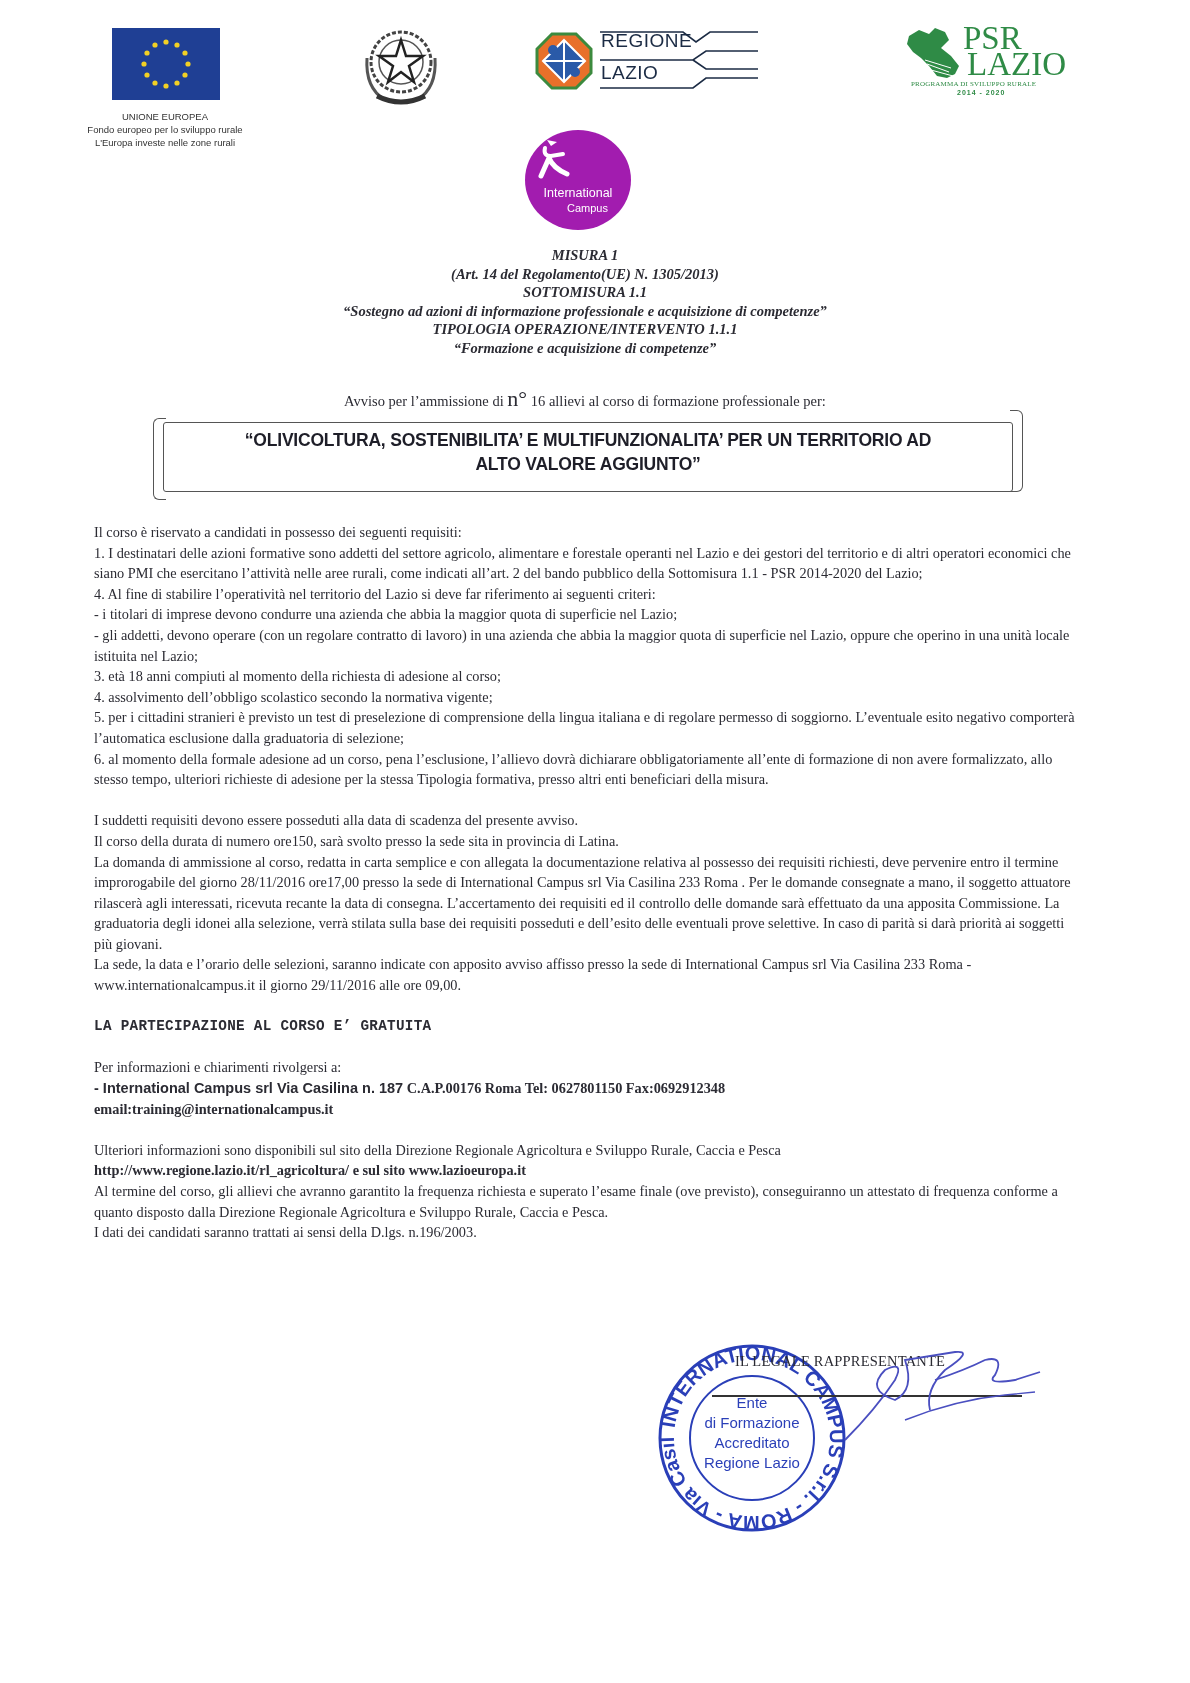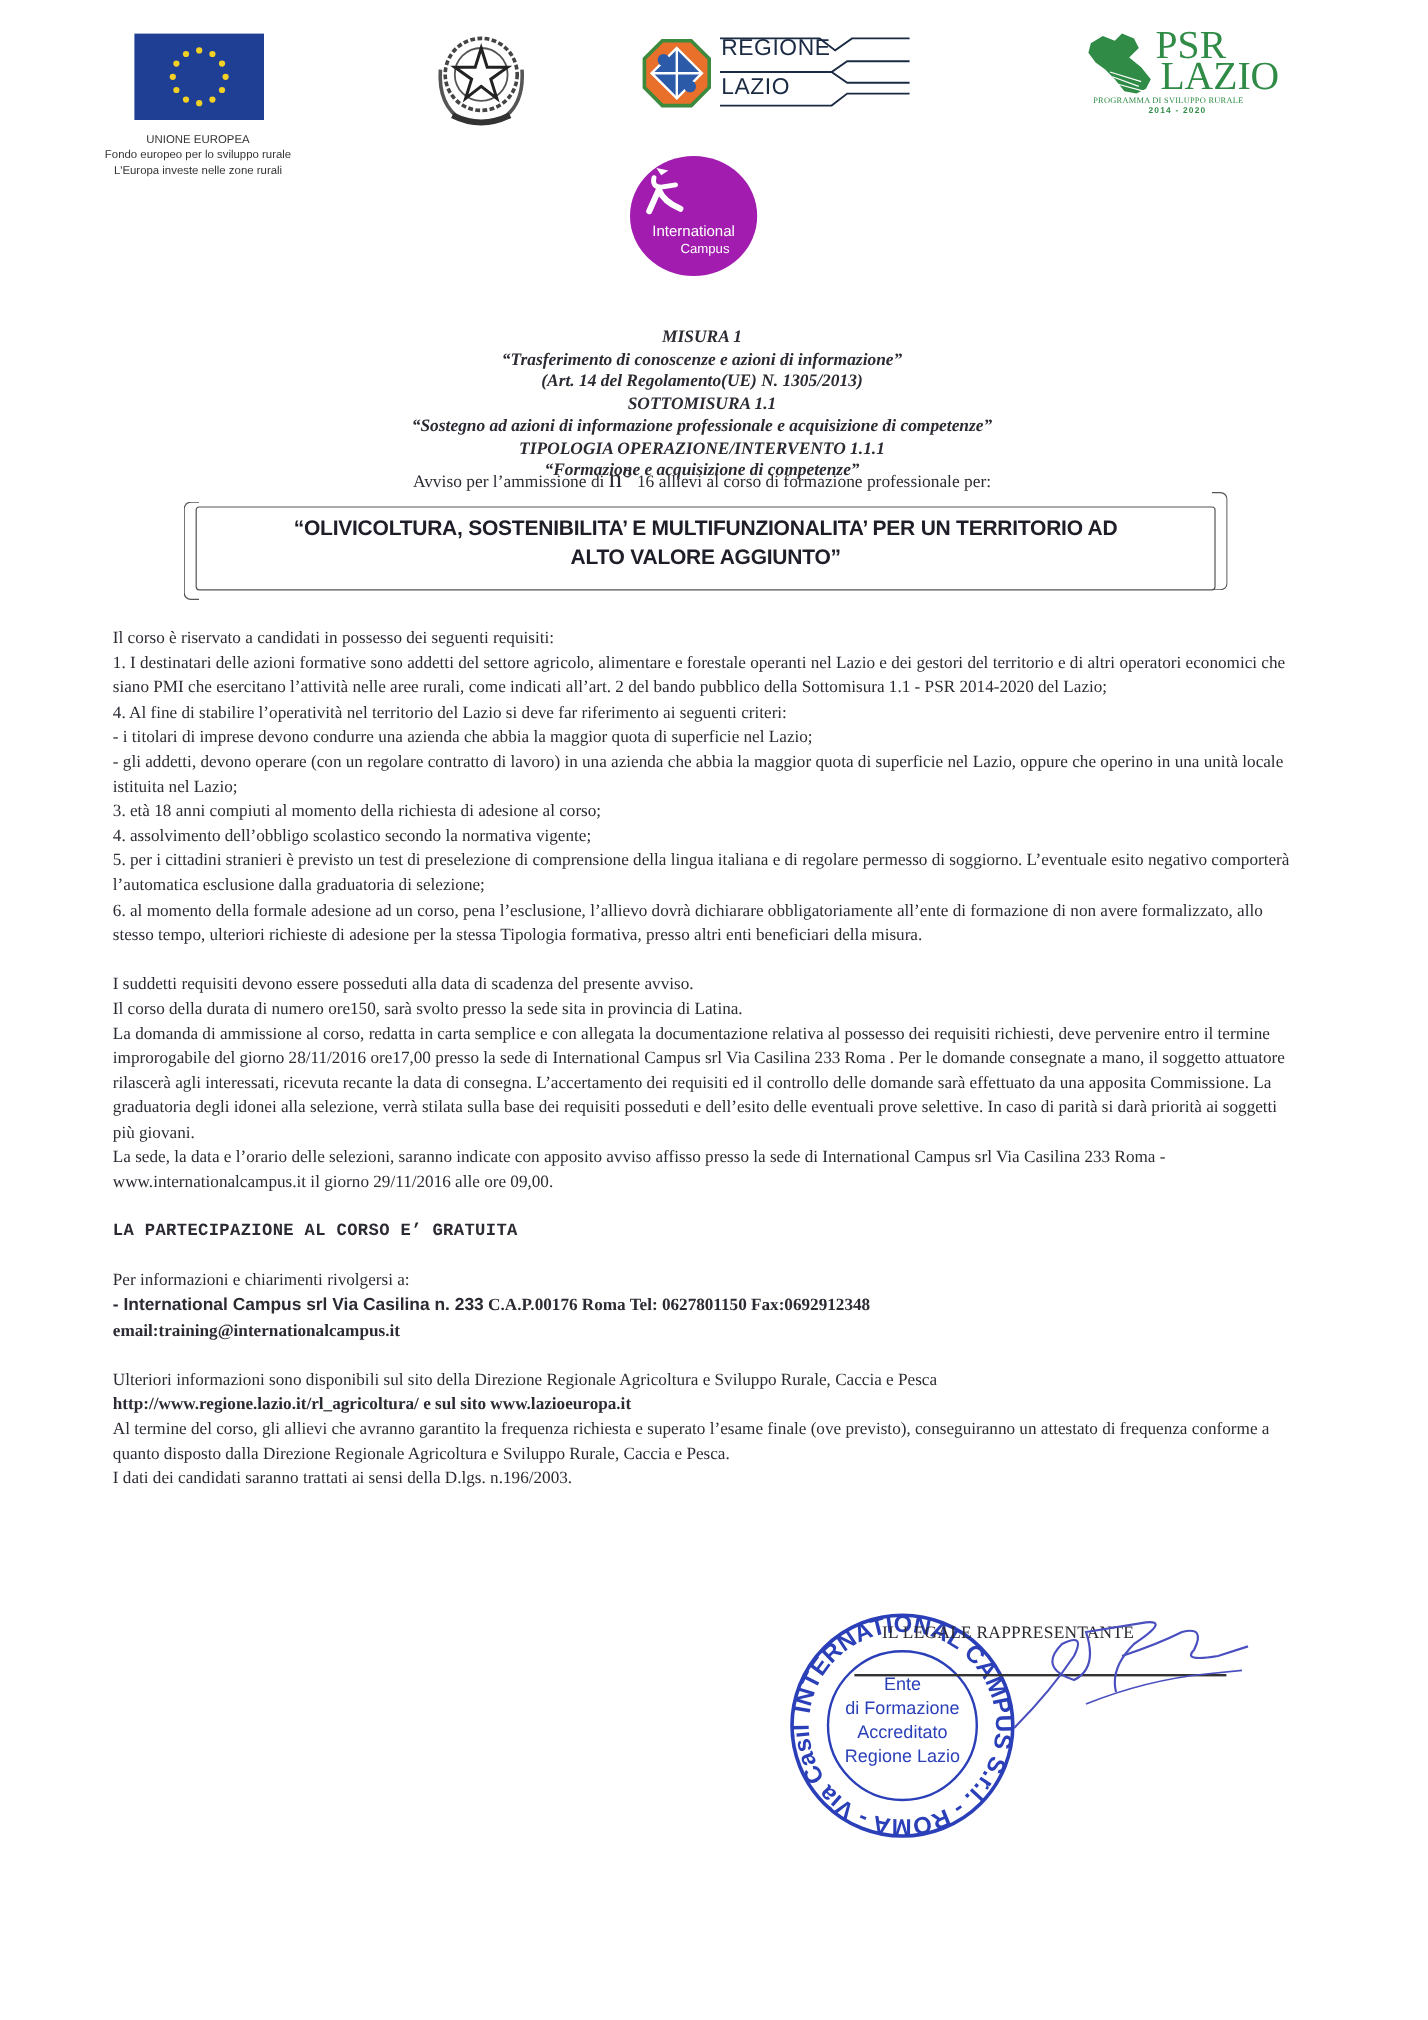--- a/index.html
+++ b/index.html
@@ -18,21 +18,21 @@
   .lazio-lines { left: 598px; top: 28px; }
   .psr-logo { left: 905px; top: 22px; width: 170px; height: 80px; }
   .psr-title { font-family: "Liberation Serif", serif; color: #2f8b46; font-size: 33px; line-height: 28px; }
   .psr-sub { font-family: "Liberation Serif", serif; color: #2f8b46; font-size: 7px; letter-spacing: 0.2px; }
   .psr-years { font-family: "Liberation Sans", sans-serif; color: #2f8b46; font-size: 7px; font-weight: bold; letter-spacing: 1px; }
   .ic-logo { left: 525px; top: 130px; width: 106px; height: 100px; border-radius: 50%; background: #a21caf; }
   .ic-text1 { left: 0; top: 56px; width: 100%; text-align: center; font-family: "Liberation Sans", sans-serif; font-size: 12.5px; color: #fff; }
   .ic-text2 { left: 42px; top: 72px; font-family: "Liberation Sans", sans-serif; font-size: 11px; color: #fff; }
 
   
-  .header-block { left: 280px; top: 272px; width: 610px; text-align: center; font-style: italic; font-weight: bold; font-size: 14.5px; line-height: 18.5px; color: #2b2b33; }
+  .header-block { left: 280px; top: 246px; width: 610px; text-align: center; font-style: italic; font-weight: bold; font-size: 14.5px; line-height: 18.5px; color: #2b2b33; }
   .header-block div { white-space: nowrap; }
   .avviso { left: 280px; top: 386px; width: 610px; text-align: center; font-size: 14.5px; white-space: nowrap; }
   .avviso .big { font-size: 22px; }
 
   
   .scroll { left: 153px; top: 418px; width: 870px; height: 78px; }
   .scroll-frame { position: absolute; left: 10px; top: 4px; width: 848px; height: 68px; border: 1.5px solid #555; border-radius: 3px; }
   .scroll-curl-l { position: absolute; left: 0; top: 0; width: 12px; height: 80px; border: 1.5px solid #555; border-right: none; border-radius: 6px 0 0 6px; }
   .scroll-curl-r { position: absolute; right: 0; top: -8px; width: 12px; height: 80px; border: 1.5px solid #555; border-left: none; border-radius: 0 6px 6px 0; }
   .scroll-title { position: absolute; left: 20px; top: 10px; width: 830px; text-align: center; font-family: "Liberation Sans", sans-serif; font-weight: bold; font-size: 17.5px; line-height: 24px; color: #1e1e28; letter-spacing: -0.2px; }
@@ -124,21 +124,20 @@
     <path d="M10 2 L20 4 L14 8 Z" fill="#fff"></path>
     <path d="M8 10 Q6 18 14 18 L26 16" fill="none" stroke="#fff" stroke-width="4" stroke-linecap="round"></path>
     <path d="M12 20 L4 38 M12 20 Q16 30 30 36" fill="none" stroke="#fff" stroke-width="5" stroke-linecap="round"></path>
   </svg>
   <div class="abs ic-text1">International</div>
   <div class="abs ic-text2">Campus</div>
 </div>
 
 <div class="abs header-block">
   <div>MISURA 1</div>
-  <div>“Trasferimento di conoscenze e azioni di informazione”</div>
   <div>(Art. 14 del Regolamento(UE) N. 1305/2013)</div>
   <div>SOTTOMISURA 1.1</div>
   <div>“Sostegno ad azioni di informazione professionale e acquisizione di competenze”</div>
   <div>TIPOLOGIA OPERAZIONE/INTERVENTO 1.1.1</div>
   <div>“Formazione e acquisizione di competenze”</div>
 </div>
 <div class="abs avviso"><span>Avviso per l’ammissione di </span><span class="big">n°</span><span> 16 allievi al corso di formazione professionale per:</span></div>
 
 <div class="abs scroll">
   <div class="scroll-curl-l"></div>
@@ -162,21 +161,21 @@
   <p>6. al momento della formale adesione ad un corso, pena l’esclusione, l’allievo dovrà dichiarare obbligatoriamente all’ente di formazione di non avere formalizzato, allo stesso tempo, ulteriori richieste di adesione per la stessa Tipologia formativa, presso altri enti beneficiari della misura.</p>
   <div class="gap"></div>
   <p>I suddetti requisiti devono essere posseduti alla data di scadenza del presente avviso.</p>
   <p>Il corso della durata di numero ore150, sarà svolto presso la sede sita in provincia di Latina.</p>
   <p>La domanda di ammissione al corso, redatta in carta semplice e con allegata la documentazione relativa al possesso dei requisiti richiesti, deve pervenire entro il termine improrogabile del giorno 28/11/2016 ore17,00 presso la sede di International Campus srl Via Casilina 233 Roma . Per le domande consegnate a mano, il soggetto attuatore rilascerà agli interessati, ricevuta recante la data di consegna. L’accertamento dei requisiti ed il controllo delle domande sarà effettuato da una apposita Commissione. La graduatoria degli idonei alla selezione, verrà stilata sulla base dei requisiti posseduti e dell’esito delle eventuali prove selettive. In caso di parità si darà priorità ai soggetti più giovani.</p>
   <p>La sede, la data e l’orario delle selezioni, saranno indicate con apposito avviso affisso presso la sede di International Campus srl Via Casilina 233 Roma -www.internationalcampus.it il giorno 29/11/2016 alle ore 09,00.</p>
   <div class="gap"></div>
   <p class="heading-free">LA PARTECIPAZIONE AL CORSO E’ GRATUITA</p>
   <div class="gap"></div>
   <p>Per informazioni e chiarimenti rivolgersi a:</p>
-  <p><span class="sans-bold">- International Campus srl Via Casilina n. 233</span><span class="bold"> C.A.P.00176 Roma Tel: 0627801150 Fax:0692912348</span></p>
+  <p><span class="sans-bold">- International Campus srl Via Casilina n. 187</span><span class="bold"> C.A.P.00176 Roma Tel: 0627801150 Fax:0692912348</span></p>
   <p class="bold">email:training@internationalcampus.it</p>
   <div class="gap"></div>
   <p>Ulteriori informazioni sono disponibili sul sito della Direzione Regionale Agricoltura e Sviluppo Rurale, Caccia e Pesca</p>
   <p class="bold">http://www.regione.lazio.it/rl_agricoltura/ e sul sito www.lazioeuropa.it</p>
   <p>Al termine del corso, gli allievi che avranno garantito la frequenza richiesta e superato l’esame finale (ove previsto), conseguiranno un attestato di frequenza conforme a quanto disposto dalla Direzione Regionale Agricoltura e Sviluppo Rurale, Caccia e Pesca.</p>
   <p>I dati dei candidati saranno trattati ai sensi della D.lgs. n.196/2003.</p>
 </div>
 
 <svg class="abs stamp" width="200" height="200" viewBox="0 0 200 200">
   <defs>

